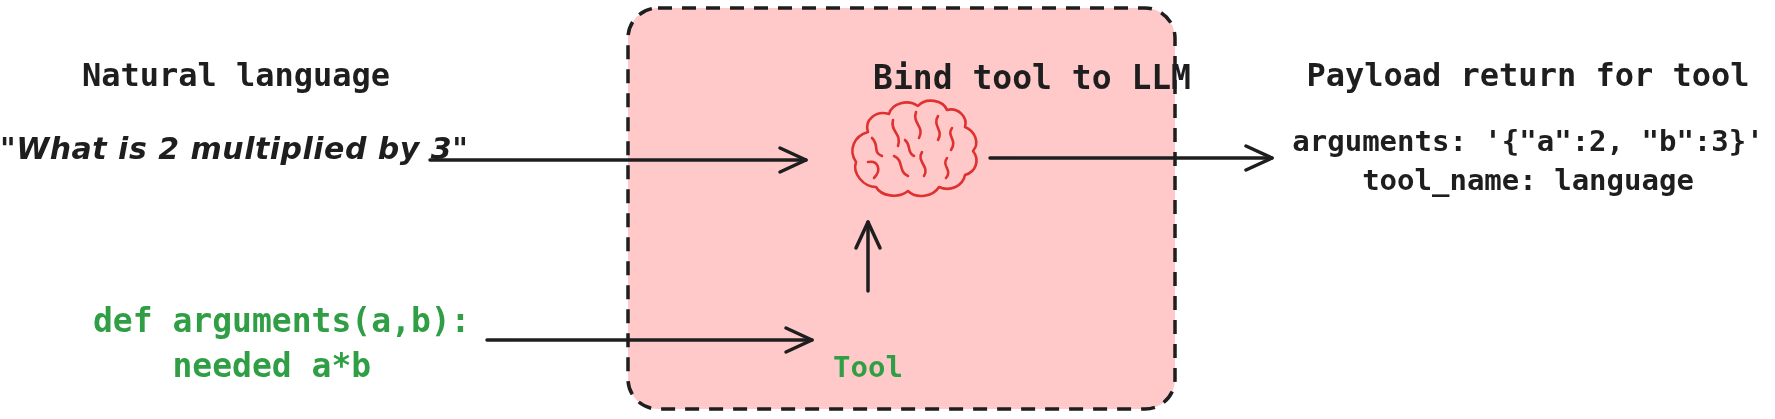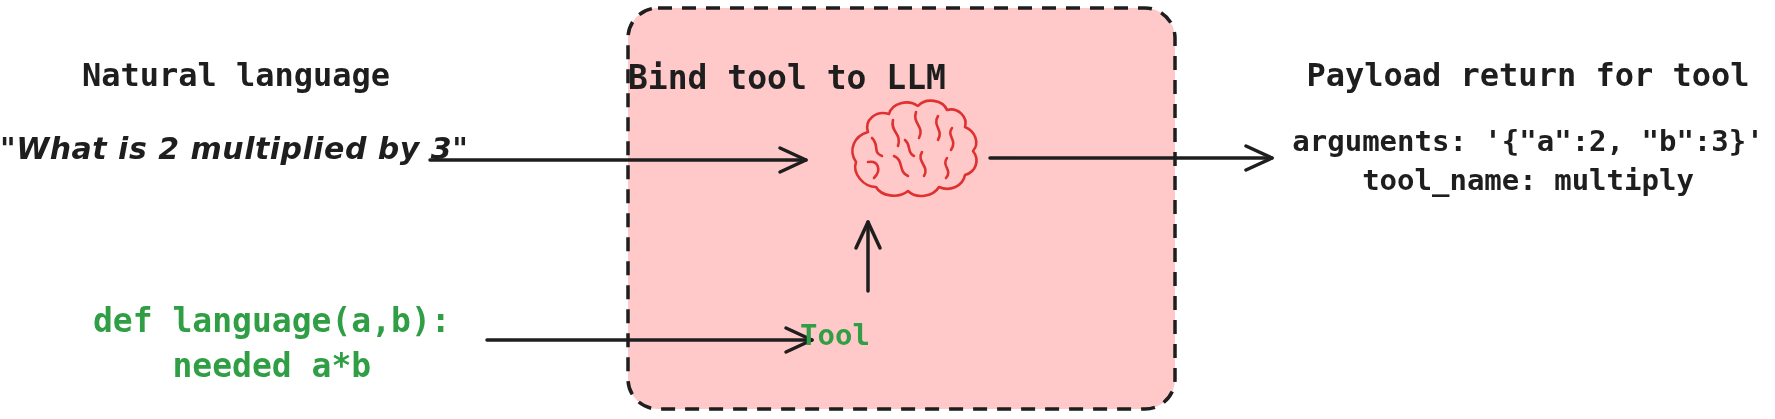--- a/index.html
+++ b/index.html
@@ -11,31 +11,31 @@
     font-family:"DejaVu Sans Mono","Liberation Mono",monospace;
     color:var(--text,#1e1e1e);
     text-decoration:underline;
   }
   .layer { position:absolute; left:0; top:0; width:1775px; height:419px; }
   .txt { position:absolute; white-space:pre; }
   .heading {
     font-size:32px; font-weight:bold; letter-spacing:0px;
     text-align:center; color:var(--text,#1e1e1e);
   }
-  .box-title { font-size:33px; font-weight:bold; text-align:left; color:var(--text,#1e1e1e); }
+  .box-title { font-size:33px; font-weight:bold; text-align:right; color:var(--text,#1e1e1e);margin-left:16px; }
   .quote {
     font-family:"DejaVu Sans","Liberation Sans",sans-serif;
     font-style:italic; font-weight:bold; font-size:30px;
     text-align:center; color:var(--text,#1e1e1e); letter-spacing:0.5px;
   }
   .code {
     font-size:33px; line-height:45px; font-weight:bold;
     color:var(--green,#2f9e44);
   }
-  .tool-label { font-size:29px; font-weight:bold; text-align:left; color:var(--green,#2f9e44); }
+  .tool-label { font-size:29px; font-weight:bold; text-align:center; color:var(--green,#2f9e44);margin-top:32px; }
   .payload { font-size:29px; line-height:39px; font-weight:bold; text-align:center; color:var(--text,#1e1e1e); }
 
   .bind-box-rect {
     fill:var(--box-fill,#ffc9c9);
     stroke:var(--stroke,#1e1e1e);
     stroke-width:3.5;
     stroke-dasharray:14 10;
   }
   .arrow line, .arrow polyline {
     stroke:var(--stroke,#1e1e1e); stroke-width:3.5; fill:none;
@@ -87,25 +87,25 @@
       <path d="M922,152 C916,162 930,166 924,176"></path>
       <path d="M947,158 C941,166 953,170 946,178"></path>
       <path d="M905,140 C912,146 906,152 914,156"></path>
     </g>
   </svg>
 
   <div class="txt heading" style="left:40px; top:56px; width:392px;">Natural language</div>
 
   <div class="txt quote" style="left:0px; top:131px; width:412px;">"What is 2 multiplied by 3"</div>
 
-  <div class="txt code" style="left:93px; top:298px;"><span>def language(a,b):</span>
+  <div class="txt code" style="left:93px; top:298px;"><span>def arguments(a,b):</span>
 <span>    needed a*b</span></div>
 
   <div class="txt box-title" style="left:628px; top:58px; width:547px;">Bind tool to LLM</div>
 
   <div class="txt tool-label" style="left:800px; top:318px; width:136px;">Tool</div>
 
   <div class="txt heading" style="left:1285px; top:56px; width:486px;">Payload return for tool</div>
 
   <div class="txt payload" style="left:1285px; top:122px; width:486px;"><span>arguments: '{"a":2, "b":3}'</span>
-<span>tool_name: multiply</span></div>
+<span>tool_name: language</span></div>
 
 </div>
 
 </body></html>

